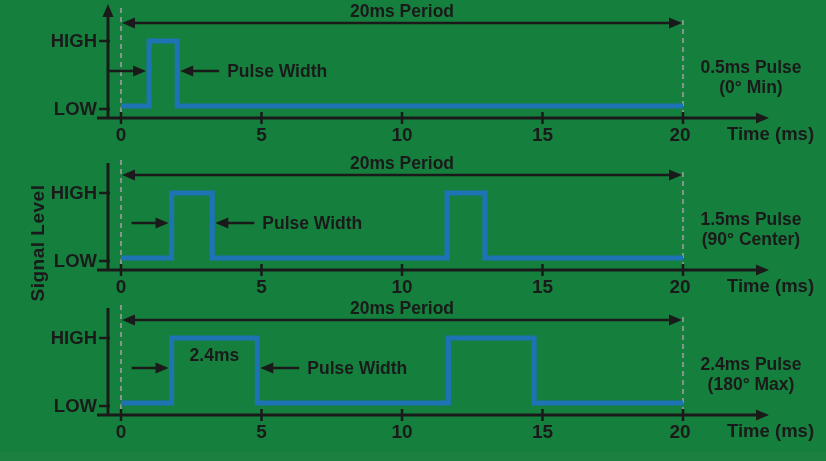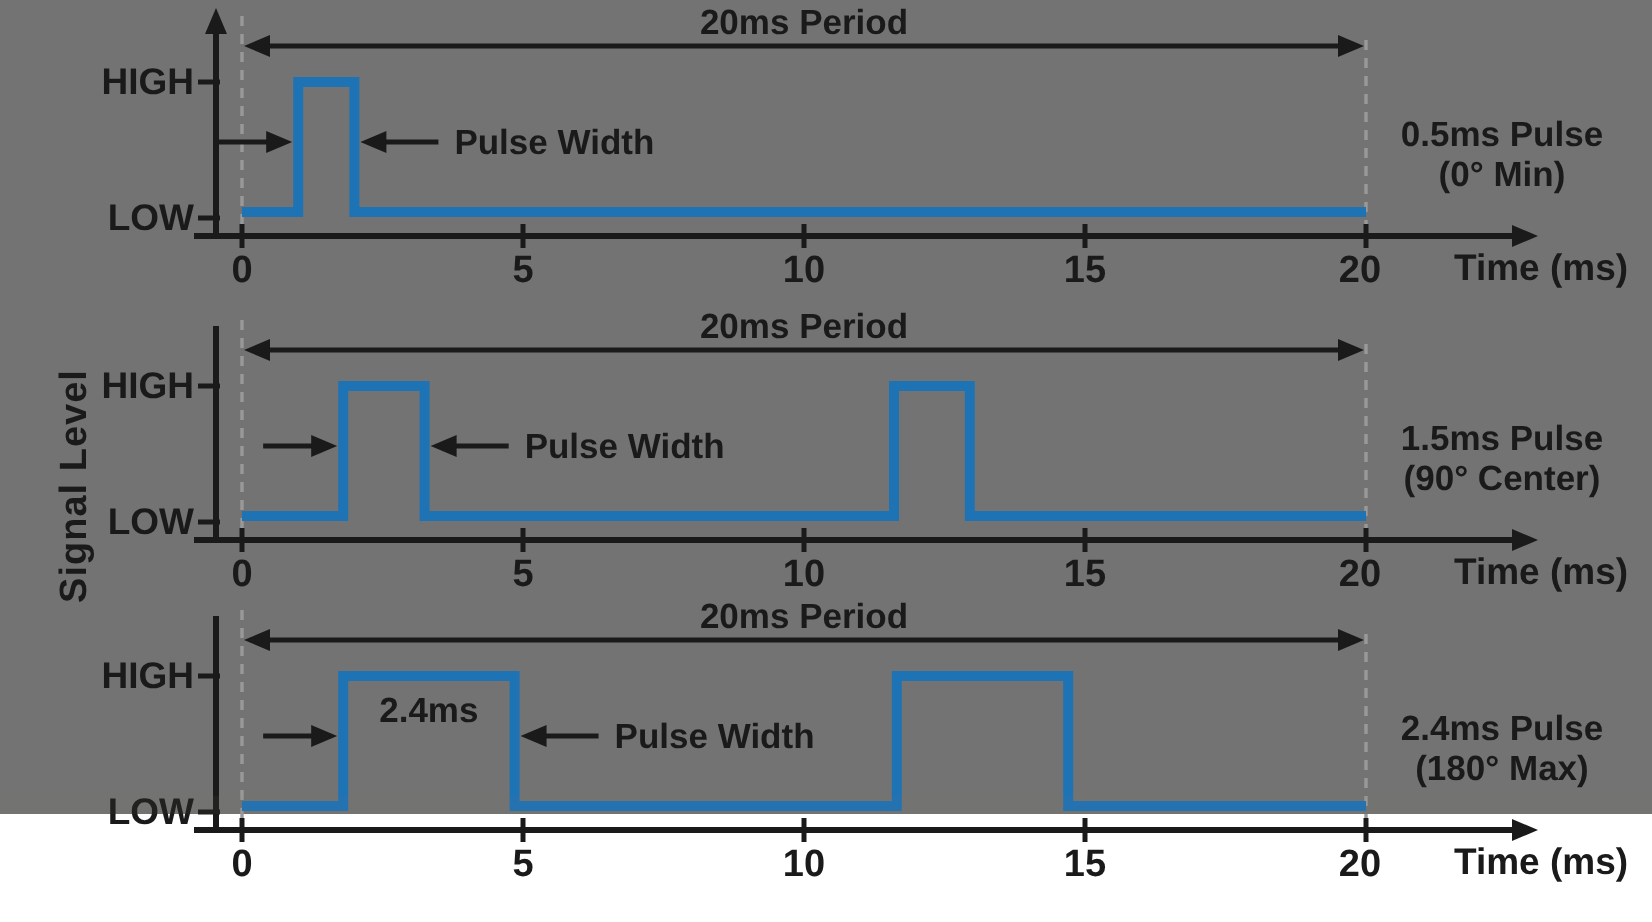--- a/index.html
+++ b/index.html
@@ -3,22 +3,22 @@
 <meta charset="utf-8">
 <style>
   html, body { margin: 0; padding: 0; }
   body {
     width: 826px; height: 461px;
     font-family: "Liberation Sans", sans-serif;
     overflow: hidden;
   }
   #stage {
     position: relative;
-    width: 826px; height: 407px;
-    background: #737373;
+    width: 826px; height: 461px;
+    background: #15803d;
     text-align: center;
   }
   #diagram { position: absolute; left: 0; top: 0; }
   .ylabel {
     position: absolute;
     left: 38px; top: 243px;
     transform: translate(-50%, -50%) rotate(-90deg);
     font-size: 19px;
     font-weight: bold;
     color: #1a1a1a;

